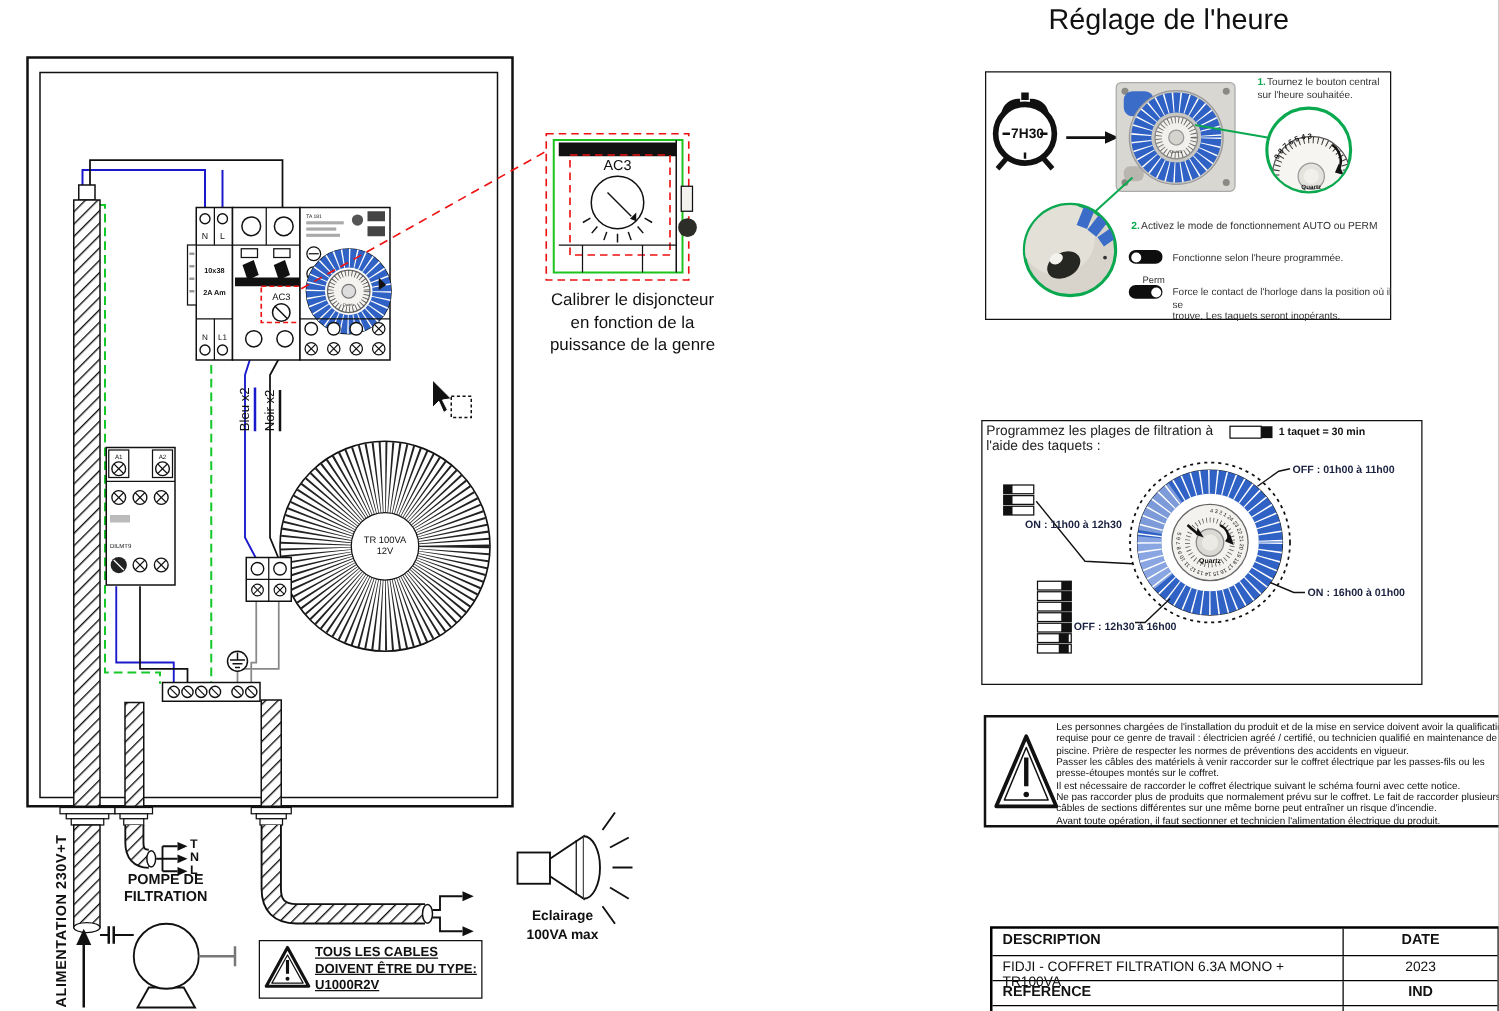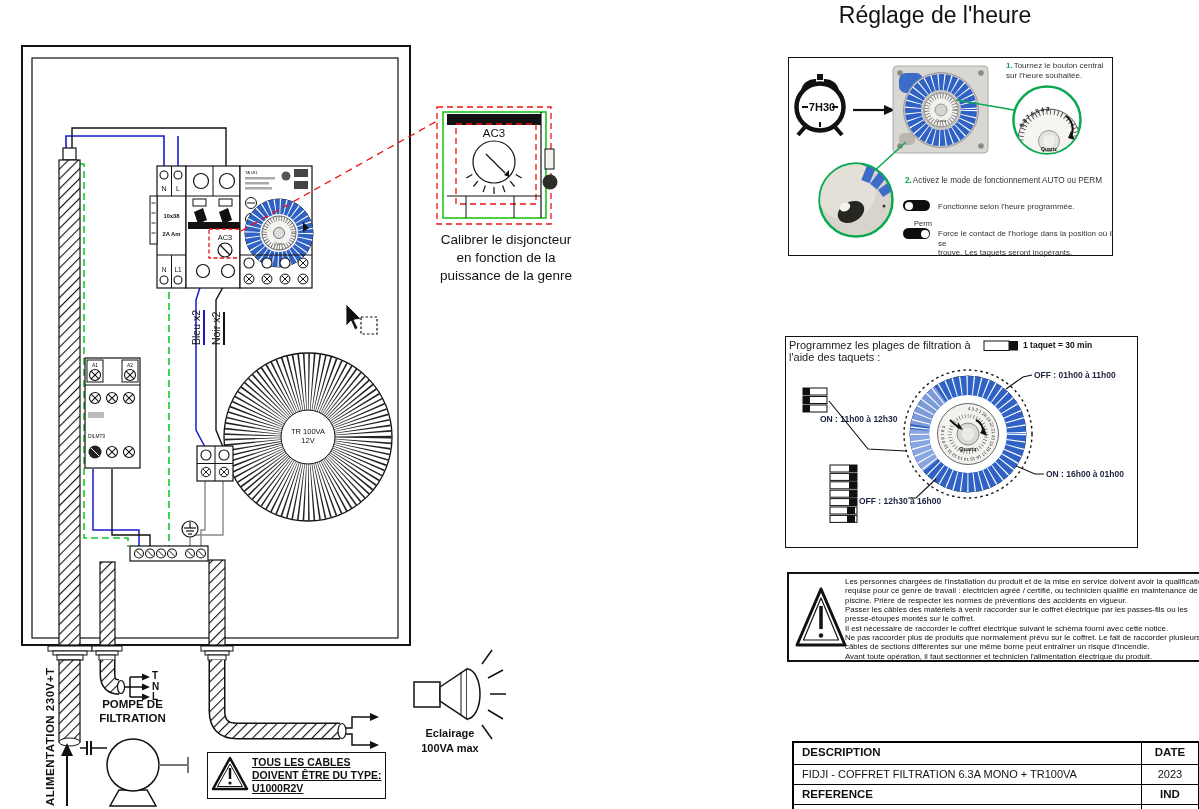--- a/index.html
+++ b/index.html
@@ -22,21 +22,21 @@
   .small-step{font-size:8px;line-height:1.25;color:#333;}
   .green{color:#0aa84f;font-weight:bold;margin-right:1px;}
   .pill{position:absolute;width:27px;height:11px;background:#0d0d0d;border-radius:6px;}
   .pill .knob{position:absolute;top:1.5px;width:8px;height:8px;background:#fff;border-radius:50%;}
   .knob-left{left:1.5px;} .knob-right{right:1.5px;}
   .onoff{position:absolute;font-size:8.5px;font-weight:bold;color:#1b2240;white-space:nowrap;}
   .warn-line{font-size:7.9px;line-height:1.18;color:#111;white-space:nowrap;}
   .tbl{position:absolute;left:792px;top:741px;width:404px;height:70px;border:2px solid #000;}
   .tbl .row{display:flex;border-bottom:1.5px solid #000;}
   .tbl .row:last-child{border-bottom:none;}
-  .tbl .c1{width:348px;border-right:1.5px solid #000;padding:3px 0 2px 8px;box-sizing:border-box;}
+  .tbl .c1{width:281px;border-right:1.5px solid #000;padding:3px 0 2px 8px;box-sizing:border-box;}
   .tbl .c2{flex:1;text-align:center;padding:3px 0 2px 0;}
   .tbl .hdr{font-weight:bold;font-size:11.5px;}
   .tbl .val{font-size:11px;}
 </style>
 </head>
 <body>
 
 <div class="page">
 
   <svg class="layer" width="1199" height="809" viewBox="0 0 1199 809">

